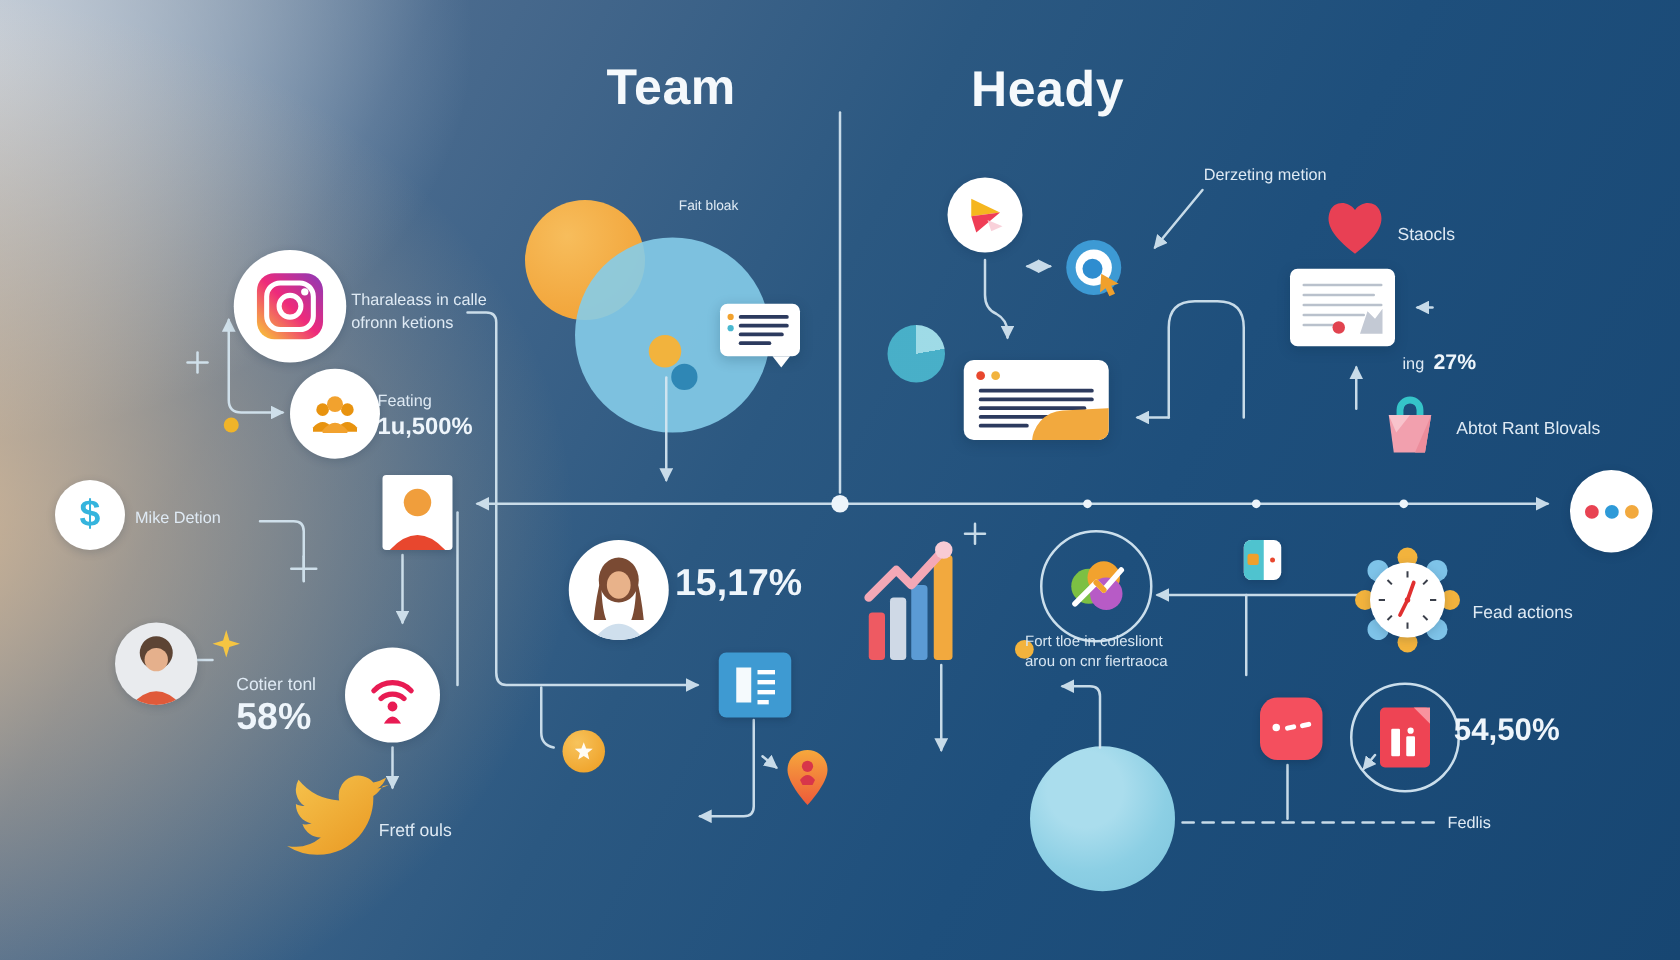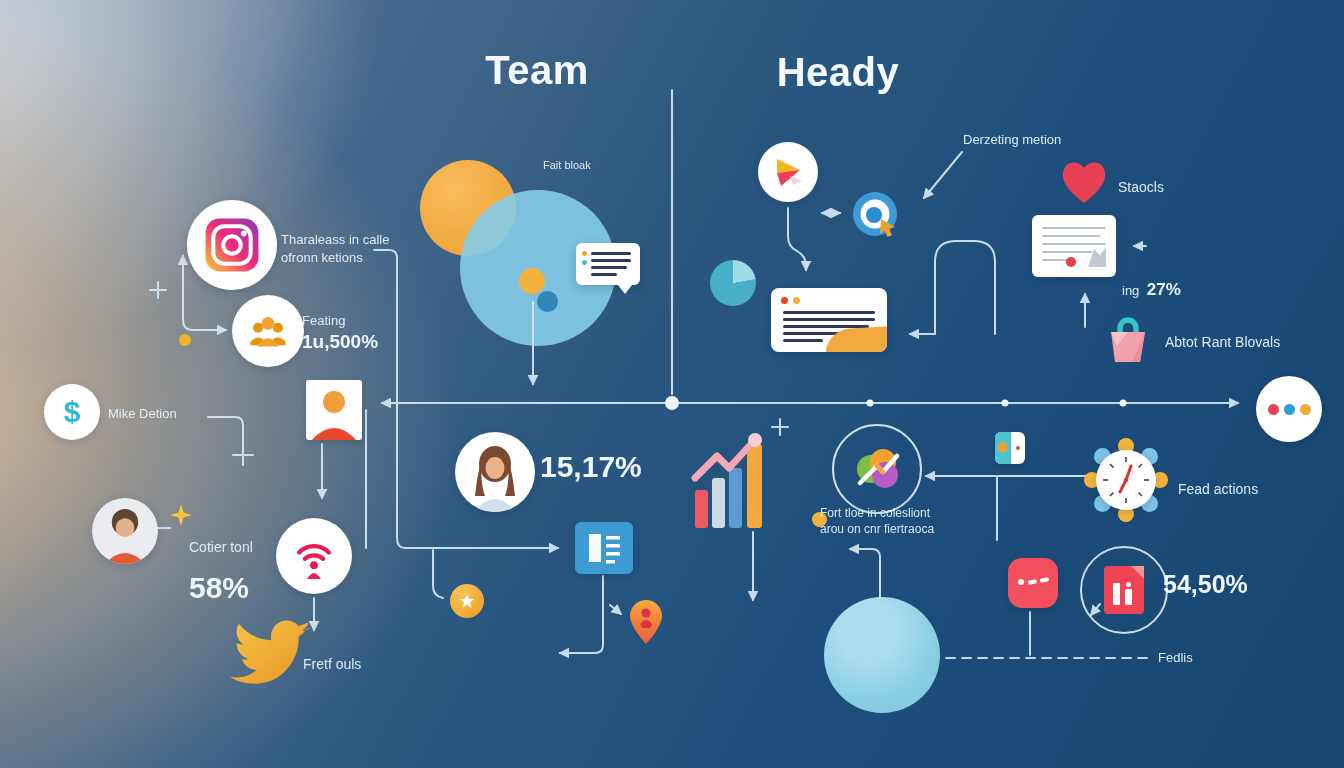--- a/index.html
+++ b/index.html
@@ -145,21 +145,21 @@
     </svg>
   </div>
   <span class="abs" style="left:170px;top:504px;">
     <svg width="22" height="22" viewBox="0 0 20 20">
         <polygon points="10,0 12.3,7.7 20,10 12.3,12.3 10,20 7.7,12.3 0,10 7.7,7.7" fill="#f5c542"></polygon>
       </svg>
   </span>
   <div class="abs dot" style="left:179px;top:334px;width:12px;height:12px;background:#f0b429;"></div>
   <div class="abs" style="left:189px;top:538px;">
     <div class="lbl" style="font-size:14px;text-align:right;">Cotier tonl</div>
-    <div class="big" style="font-size:30px;margin-top:14px;">58%</div>
+    <div class="big" style="font-size:30px;margin-top:0;">58%</div>
   </div>
 
   <div class="abs wcircle" style="left:276px;top:518px;width:76px;height:76px;">
     <svg width="46" height="46" viewBox="0 0 40 40">
       <path d="M7,17 a18,18 0 0 1 26,0" stroke="#e81b53" stroke-width="3.6" fill="none" stroke-linecap="round"></path>
       <path d="M12,22.5 a12,12 0 0 1 16,0" stroke="#e81b53" stroke-width="3.6" fill="none" stroke-linecap="round"></path>
       <circle cx="20" cy="28" r="3.4" fill="#e81b53"></circle>
       <path d="M14,40 q6,-10 12,0 z" fill="#e81b53"></path>
     </svg>
   </div>

